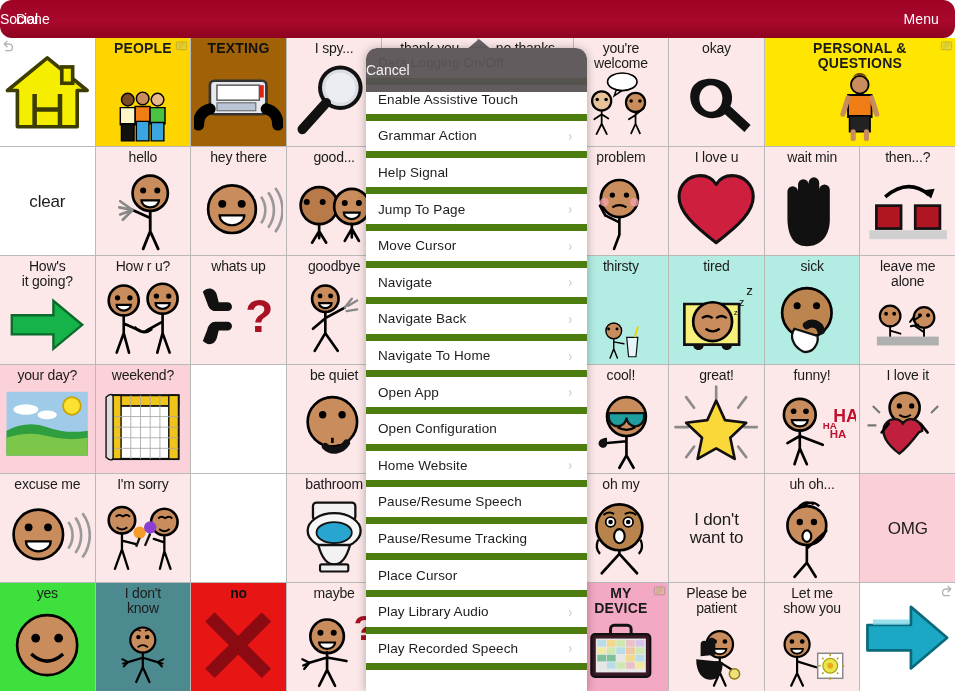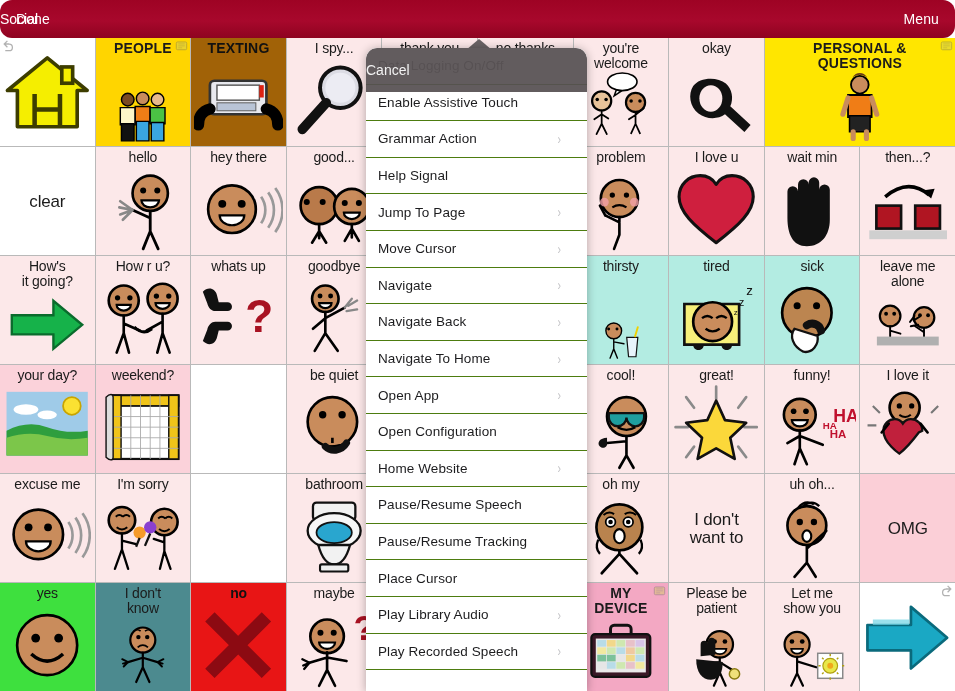--- a/index.html
+++ b/index.html
@@ -39,21 +39,21 @@
 
   
   .popup { position:absolute; left:366px; top:48px; width:221px; height:643px;
     background:#ffffff; border-radius:11px 11px 0 0; overflow:hidden;
     box-shadow:0 1px 10px rgba(0,0,0,.30); }
   .pointer { position:absolute; left:466px; top:39px; width:0; height:0;
     border-left:13px solid transparent; border-right:13px solid transparent;
     border-bottom:11px solid #6a6365; }
   .menu-scroll { position:absolute; inset:0; padding-top:0; }
   .mi { height:36.6px; display:flex; align-items:center;
-    padding:0 25px 0 12px; border-bottom:1px solid #4d7c0f;
+    padding:0 14px 0 12px; border-bottom:7px solid #4d7c0f;
     font-size:13.5px; color:#1c1c1e; letter-spacing:.1px; }
   .mi .chev { margin-left:auto; color:#c3c3c6; font-size:14px;
     font-weight:300; transform:scaleX(.75); }
   .mi.faded { color:#5f5f61; }
   .cancel-bar { position:absolute; left:0; top:0; width:221px; height:44px;
     background:rgba(86,80,82,.93); border-radius:11px 11px 0 0;
     display:flex; align-items:center; padding:0 0;
     color:#f2f2f2; font-size:14px;text-align:right; }
 </style>
 </head>

